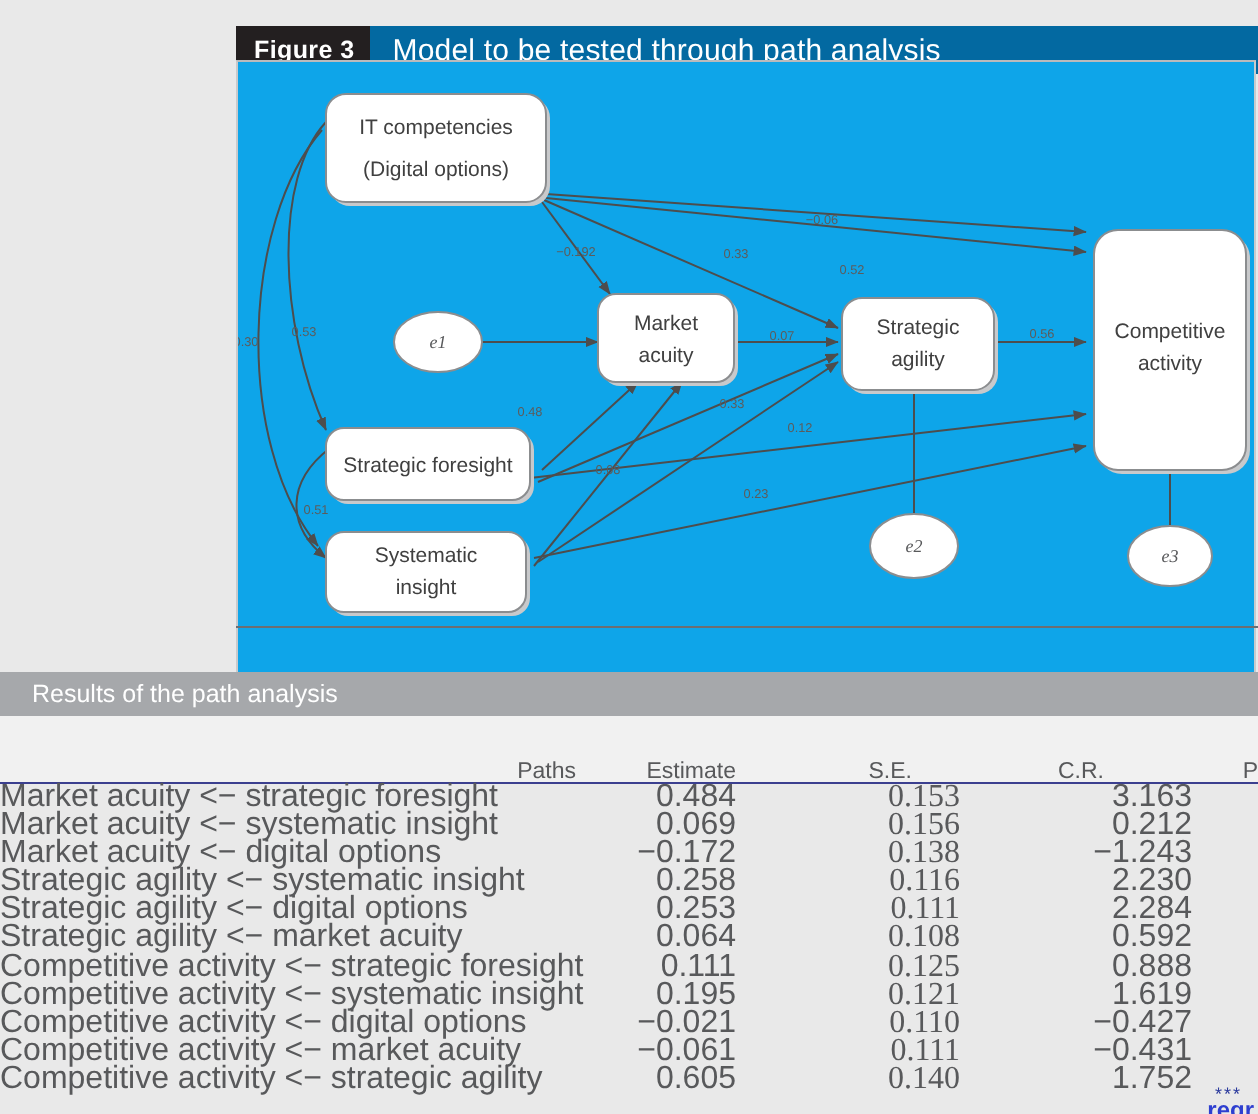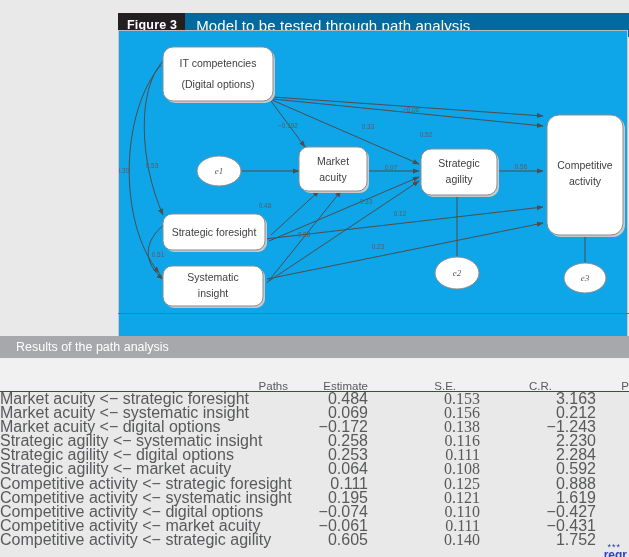--- a/index.html
+++ b/index.html
@@ -298,21 +298,21 @@
           </tr>
           <tr>
             <td class="c-path">Competitive activity &lt;− systematic insight</td>
             <td class="c-est">0.195</td>
             <td class="c-se">0.121</td>
             <td class="c-cr">1.619</td>
             <td class="c-p">0.105</td>
           </tr>
           <tr>
             <td class="c-path">Competitive activity &lt;− digital options</td>
-            <td class="c-est">−0.074</td>
+            <td class="c-est">−0.021</td>
             <td class="c-se">0.110</td>
             <td class="c-cr">−0.427</td>
             <td class="c-p">0.669</td>
           </tr>
           <tr>
             <td class="c-path">Competitive activity &lt;− market acuity</td>
             <td class="c-est">−0.061</td>
             <td class="c-se">0.111</td>
             <td class="c-cr">−0.431</td>
             <td class="c-p">0.667</td>

